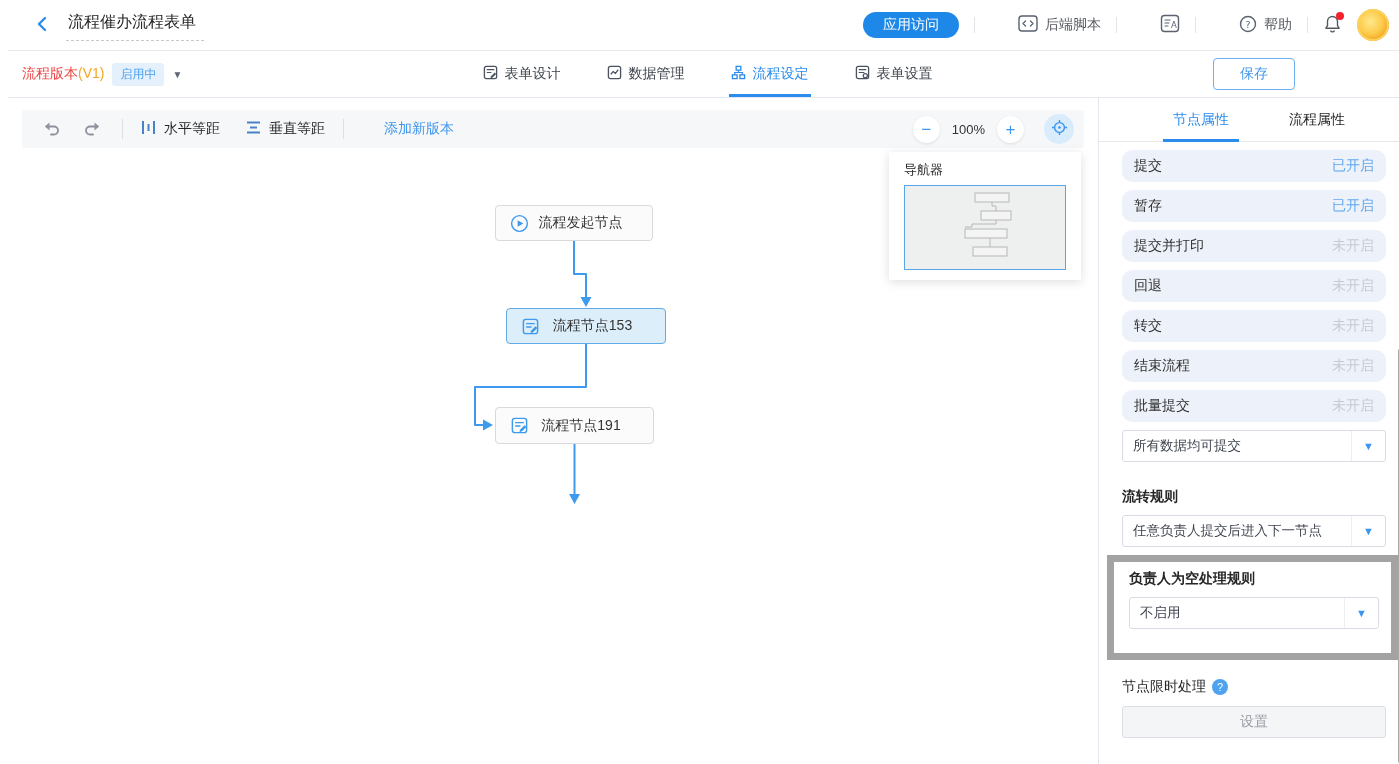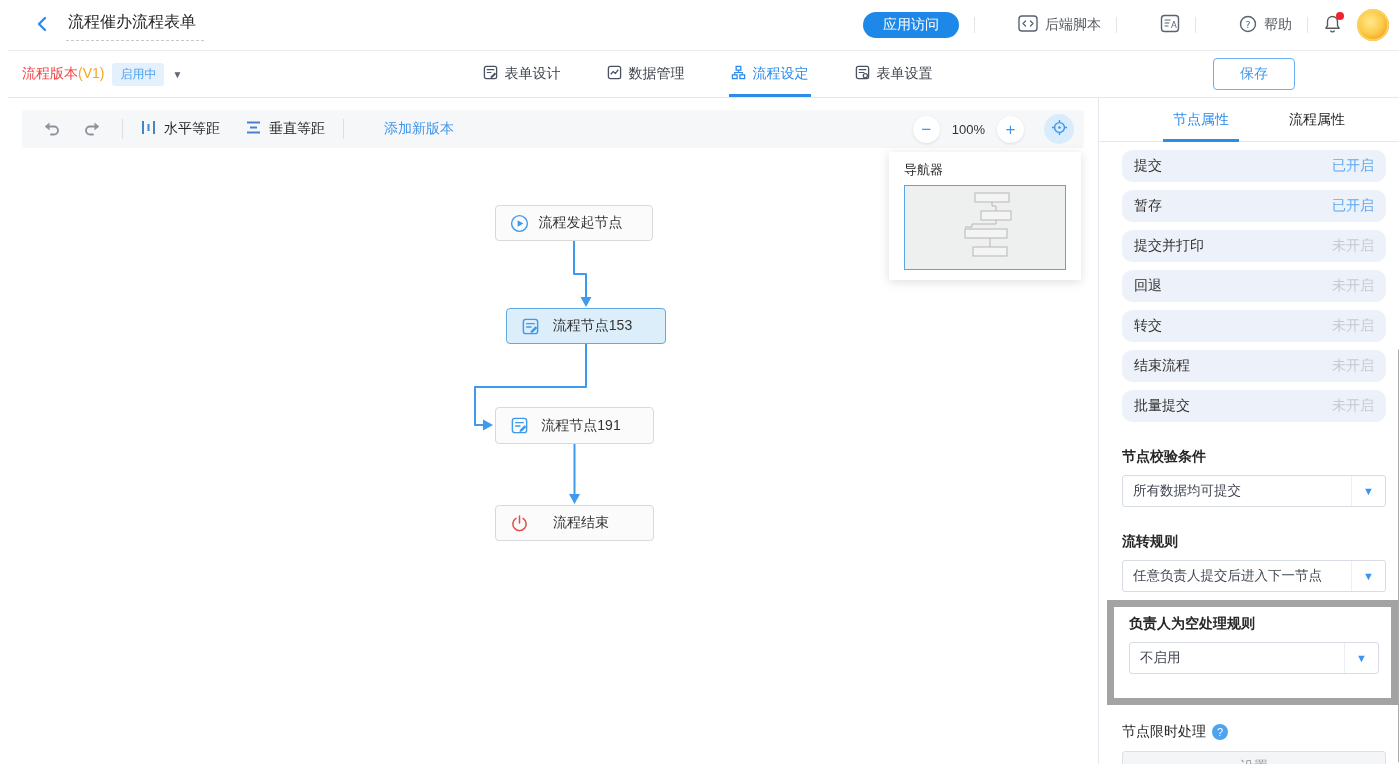--- a/index.html
+++ b/index.html
@@ -319,29 +319,20 @@
         <span class="node-icon">
           <svg width="19" height="19" viewBox="0 0 20 20">
               <rect x="2.5" y="2.5" width="15" height="15" rx="2.5" fill="none" stroke="#3d9aed" stroke-width="1.5"></rect>
               <path d="M6 7 h8 M6 10.5 h4.5" stroke="#3d9aed" stroke-width="1.5" stroke-linecap="round"></path>
               <path d="M10.5 14.5 l4.8 -4.8 1.9 1.9 -4.8 4.8 -2.4 .5z" fill="#3d9aed"></path>
             </svg>
         </span>
         <span class="node-label">流程节点191</span>
       </div>
 
-      <div class="node" style="left:487px; top:407px; width:159px;">
-        <span class="node-icon">
-          <svg width="19" height="19" viewBox="0 0 20 20">
-              <path d="M6.3 4.6 a7 7 0 1 0 7.4 0" fill="none" stroke="#e24c4c" stroke-width="1.6" stroke-linecap="round"></path>
-              <line x1="10" y1="2.2" x2="10" y2="9.5" stroke="#e24c4c" stroke-width="1.6" stroke-linecap="round"></line>
-            </svg>
-        </span>
-        <span class="node-label">流程结束</span>
-      </div>
     </div>
 
     <div class="panel">
       <div class="panel-tabbar">
         <div class="panel-tab t1 active">节点属性</div>
         <div class="panel-tab t2">流程属性</div>
         <div class="panel-underline"></div>
       </div>
 
       <div class="panel-body">
@@ -367,21 +358,20 @@
         </div>
         <div class="toggle-row">
           <span class="t-label">结束流程</span>
           <span class="t-off">未开启</span>
         </div>
         <div class="toggle-row">
           <span class="t-label">批量提交</span>
           <span class="t-off">未开启</span>
         </div>
 
-        <div class="section-label">节点校验条件</div>
         <div class="dropdown">
           <span class="dd-value">所有数据均可提交</span>
           <span class="dd-caret">▼</span>
         </div>
 
         <div class="section-label">流转规则</div>
         <div class="dropdown">
           <span class="dd-value">任意负责人提交后进入下一节点</span>
           <span class="dd-caret">▼</span>
         </div>

